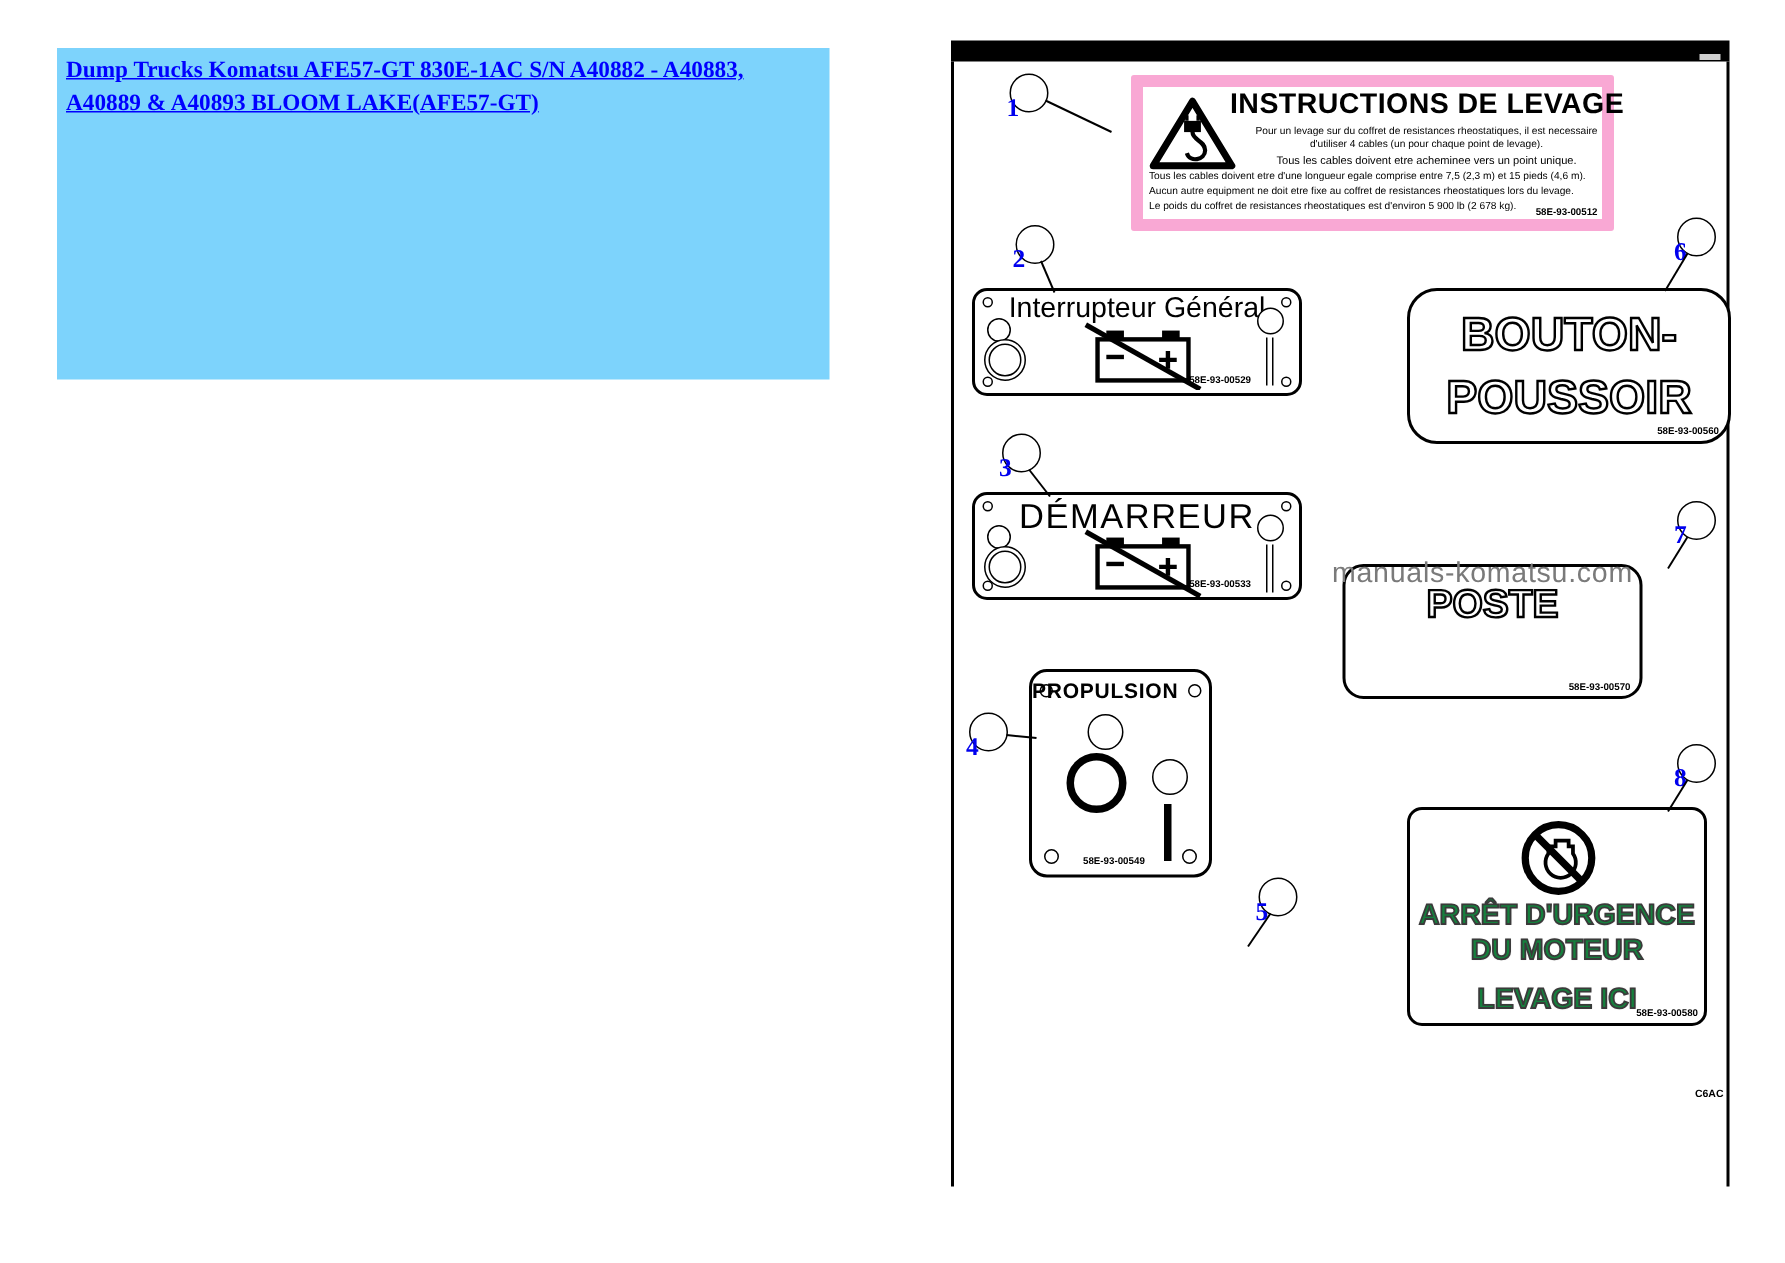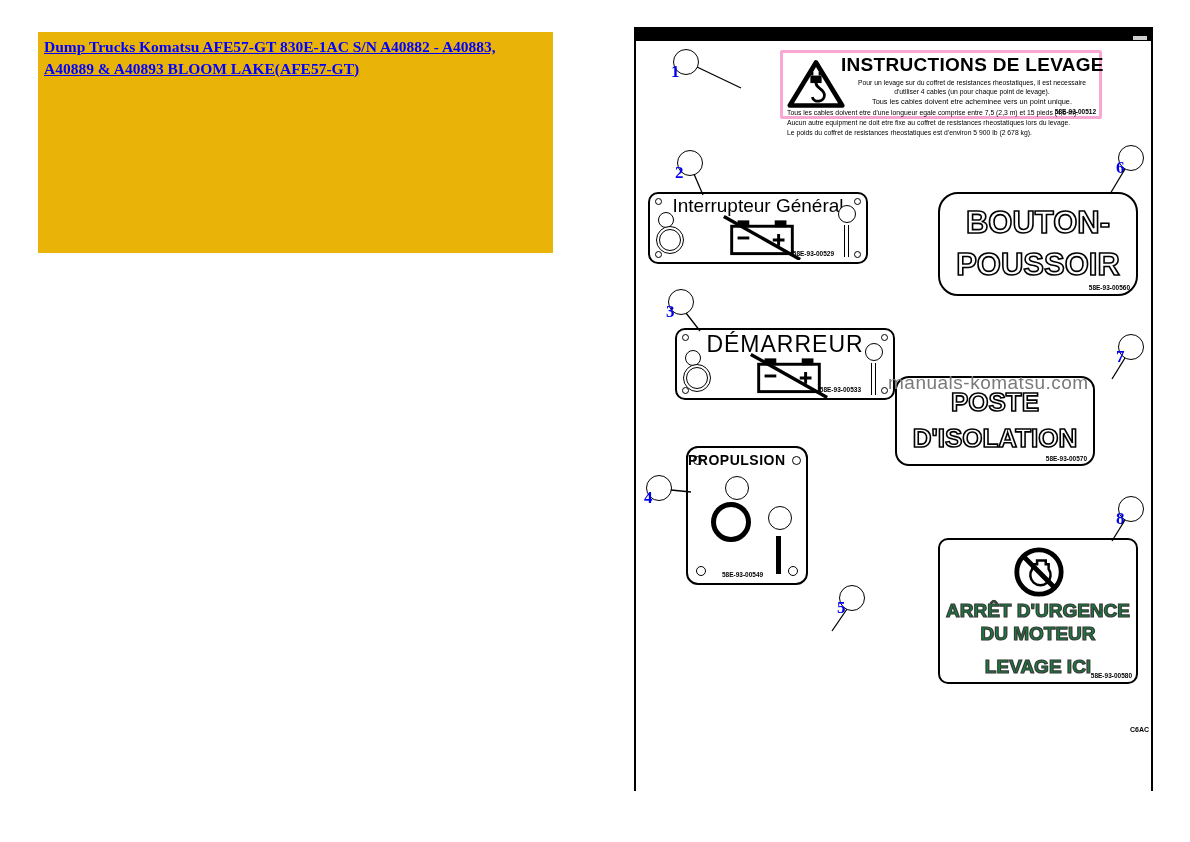--- a/index.html
+++ b/index.html
@@ -2,39 +2,39 @@
 <html><head>
 <meta charset="utf-8">
 <style>
   html,body{margin:0;padding:0;background:#fff;}
   *{box-sizing:border-box;}
   #stage{position:relative;width:1190px;height:842px;background:#ffffff;overflow:hidden;
          font-family:"Liberation Sans", sans-serif;color:#000;}
   .abs{position:absolute;}
 
   
-  .link-box{left:38px;top:32px;width:515px;height:221px;background:#eab308;padding:4px 6px;}
+  .link-box{left:38px;top:32px;width:515px;height:221px;background:#7dd3fc;padding:4px 6px;}
   .manual-link{color:#0000ff;font-family:"Liberation Serif", serif;font-weight:bold;
                font-size:15.5px;line-height:1.4;text-decoration:underline;cursor:pointer;display:block;}
 
   
   .panel{left:634px;top:27px;width:519px;height:764px;background:#fff;}
   .panel-topbar{position:absolute;left:0;top:0;width:519px;height:14px;background:#000;}
   .panel-topbar-smudge{position:absolute;right:6px;bottom:1px;width:14px;height:4px;background:#cfcfcf;}
   .panel-border-left{position:absolute;left:0;top:14px;width:2px;height:750px;background:#000;}
   .panel-border-right{position:absolute;right:0;top:14px;width:2px;height:750px;background:#000;}
   .corner-code{position:absolute;right:4px;top:699px;font-size:7px;font-weight:bold;}
 
   
   .plate{position:absolute;border:2px solid #000;background:#fff;}
   .hole{position:absolute;width:7px;height:7px;border:1.3px solid #000;border-radius:50%;background:#fff;}
   .partnum{position:absolute;font-size:6.5px;font-weight:bold;white-space:nowrap;}
 
   
-  .levage{left:780px;top:50px;width:322px;height:69px;border:3px solid #f9a8d4;border-radius:2px;}
+  .levage{left:754px;top:50px;width:322px;height:104px;border:8px solid #f9a8d4;border-radius:2px;}
   .lev-title{position:absolute;left:58px;top:1px;width:258px;text-align:center;font-weight:bold;
              font-size:19px;white-space:nowrap;letter-spacing:.3px;}
   .lev-small{position:absolute;font-size:6.8px;font-weight:normal;line-height:1.3;}
   .lev-c{left:64px;width:250px;text-align:center;}
   .lev-f{left:4px;width:310px;text-align:left;}
 
   
   .switch-plate{width:220px;height:72px;border-radius:10px;}
   .sp-title{position:absolute;left:0;top:1px;width:100%;text-align:center;white-space:nowrap;}
   .sp-title-interrupteur{font-size:19px;}
@@ -51,21 +51,21 @@
   .prop-bar{position:absolute;left:88px;top:88px;width:5px;height:38px;background:#000;}
 
   
   .lampe{left:640px;top:628px;width:216px;height:110px;border:2.5px solid #000;border-radius:26px;}
   .lampe-text{position:absolute;left:0;top:4px;width:100%;text-align:center;font-weight:bold;
               font-size:38px;line-height:45px;letter-spacing:-1px;}
 
   
   .outline1{color:#fff;-webkit-text-stroke:1.6px #000;text-shadow:0 0 1px #000;}
   .outline2{color:#15803d;-webkit-text-stroke:1.2px #3a3a3a;text-shadow:0 0 1px #555;}
-  .bouton{left:938px;top:192px;width:200px;height:104px;border-radius:20px;}
+  .bouton{left:938px;top:192px;width:216px;height:104px;border-radius:20px;}
   .bouton-text{position:absolute;left:0;top:8px;width:100%;text-align:center;font-weight:bold;
                font-size:31px;line-height:42px;}
   .poste{left:895px;top:376px;width:200px;height:90px;border-radius:14px;}
   .poste-text{position:absolute;left:0;top:6px;width:100%;text-align:center;font-weight:bold;
               font-size:26px;line-height:36px;}
   .arret{left:938px;top:538px;width:200px;height:146px;border-radius:10px;}
   .arret-line{position:absolute;left:0;width:100%;text-align:center;font-weight:bold;font-size:19px;}
 
   
   .callout{position:absolute;width:26px;height:26px;}
@@ -134,21 +134,21 @@
         <path d="M20 24 h12" stroke="#000" stroke-width="3"></path>
         <path d="M56 26 h12 M62 20 v12" stroke="#000" stroke-width="3"></path>
         <path d="M6 2 L84 46" stroke="#000" stroke-width="3.5"></path>
       </svg>
     </span>
     <div class="circ" style="left:188px;top:11px;width:18px;height:18px;"></div>
     <div class="lever-line" style="left:194px;top:31px;height:32px;"></div>
     <div class="partnum" style="right:32px;bottom:5px;">58E-93-00529</div>
   </div>
 
-  <div class="plate switch-plate" style="left:675px;top:328px;">
+  <div class="plate switch-plate" style="left:648px;top:328px;">
     <div class="hole" style="left:5px;top:4px;"></div>
     <div class="hole" style="right:5px;top:4px;"></div>
     <div class="hole" style="left:5px;bottom:4px;"></div>
     <div class="hole" style="right:5px;bottom:4px;"></div>
     <div class="sp-title sp-title-demarreur">DÉMARREUR</div>
     <div class="circ" style="left:8px;top:20px;width:16px;height:16px;"></div>
     <div class="circ" style="left:6px;top:34px;width:28px;height:28px;">
       <div class="circ-inner"></div>
     </div>
     <span class="abs" style="left:68px;top:22px;">
@@ -184,21 +184,20 @@
     <div class="bouton-text outline1">
       <div>BOUTON-</div>
       <div>POUSSOIR</div>
     </div>
     <div class="partnum" style="right:6px;bottom:3px;">58E-93-00560</div>
   </div>
 
   <div class="plate poste">
     <div class="poste-text outline1">
       <div>POSTE</div>
-      <div>D'ISOLATION</div>
     </div>
     <div class="partnum" style="right:6px;bottom:2px;">58E-93-00570</div>
   </div>
 
   <div class="plate arret">
     <span class="abs" style="left:72px;top:5px;">
       <svg width="54" height="54" viewBox="0 0 56 56">
         <circle cx="28" cy="28" r="23" fill="none" stroke="#000" stroke-width="5"></circle>
         <path d="M21 25 v-5 h5 v-4 h9 v4 h3 v5 a10.5 10.5 0 1 1 -17 0 z" fill="none" stroke="#000" stroke-width="2.6"></path>
         <path d="M12 12 L44 44" stroke="#000" stroke-width="5"></path>

